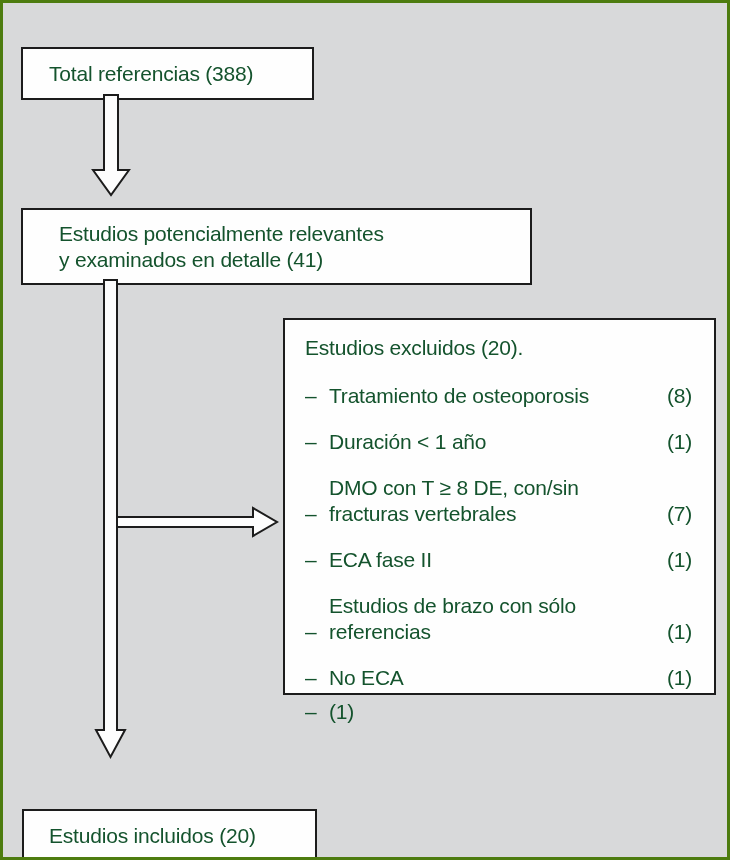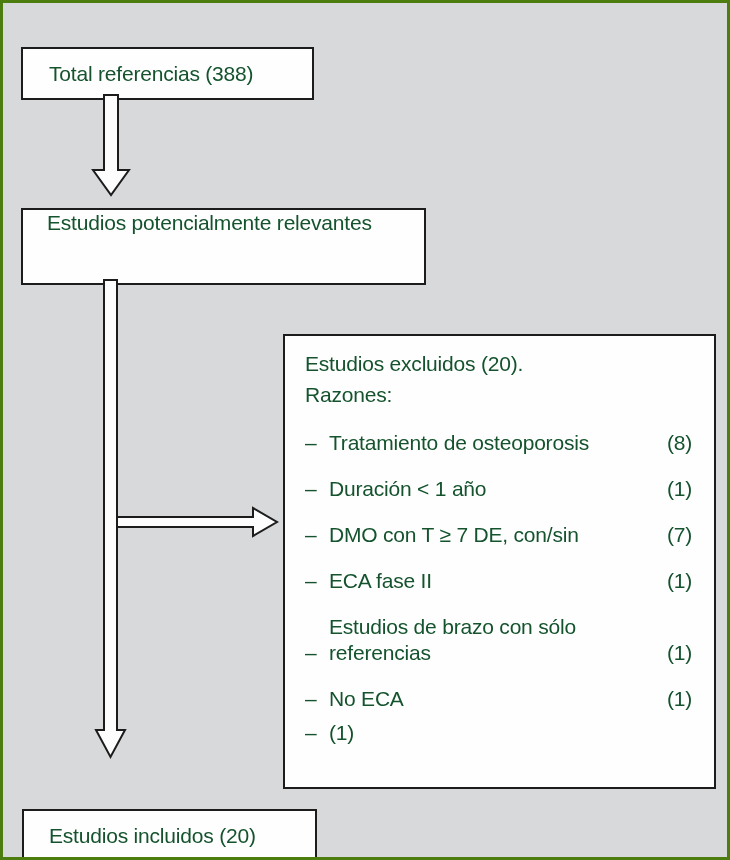--- a/index.html
+++ b/index.html
@@ -27,28 +27,28 @@
     border: 2px solid #1c1c1c;
   }
   .box-total {
     left: 18px; top: 44px;
     width: 293px; height: 53px;
     display: flex; align-items: center;
     padding-left: 26px;
   }
   .box-potential {
     left: 18px; top: 205px;
-    width: 405px; height: 77px;
-    display: flex; flex-direction: column; 
-    padding-left: 24px;
+    width: 511px; height: 77px;
+    display: flex; flex-direction: column; justify-content: center;
+    padding-left: 36px;
     line-height: 26px;
   }
   .box-excluded {
-    left: 280px; top: 331px;
-    width: 433px; height: 455px;
+    left: 280px; top: 315px;
+    width: 433px; height: 377px;
     padding: 12px 22px 0 20px;
   }
   .box-included {
     left: 19px; top: 806px;
     width: 295px; height: 53px;
     display: flex; align-items: center;
     padding-left: 25px;
   }
   .ex-title, .ex-subtitle {
     line-height: 31px;
@@ -83,25 +83,25 @@
 <body>
 
 <div class="frame">
 
   <div class="box box-total">
     <span class="nowrap">Total referencias (388)</span>
   </div>
 
   <div class="box box-potential">
     <span class="nowrap">Estudios potencialmente relevantes</span>
+    <span class="nowrap">y examinados en detalle (41)</span>
   </div>
 
   <div class="box box-excluded">
     <div class="ex-title">Estudios excluidos (20).</div>
-    <div class="ex-subtitle">Razones:</div>
     <div class="reasons">
 
         <div class="reason">
           <span class="reason-dash">–</span>
           <span class="reason-text">
             <span class="reason-line">Tratamiento de osteoporosis</span>
 
           </span>
           <span class="reason-count">(8)</span>
         </div>
@@ -111,21 +111,22 @@
           <span class="reason-text">
             <span class="reason-line">Duración &lt; 1 año</span>
 
           </span>
           <span class="reason-count">(1)</span>
         </div>
 
         <div class="reason">
           <span class="reason-dash">–</span>
           <span class="reason-text">
-            <span class="reason-line">DMO con T ≥ 7 DE, con/sin</span>
+            <span class="reason-line">DMO con T ≥ 8 DE, con/sin</span>
+            <span class="reason-line">fracturas vertebrales</span>
           </span>
           <span class="reason-count">(7)</span>
         </div>
 
         <div class="reason">
           <span class="reason-dash">–</span>
           <span class="reason-text">
             <span class="reason-line">ECA fase II</span>
 
           </span>

